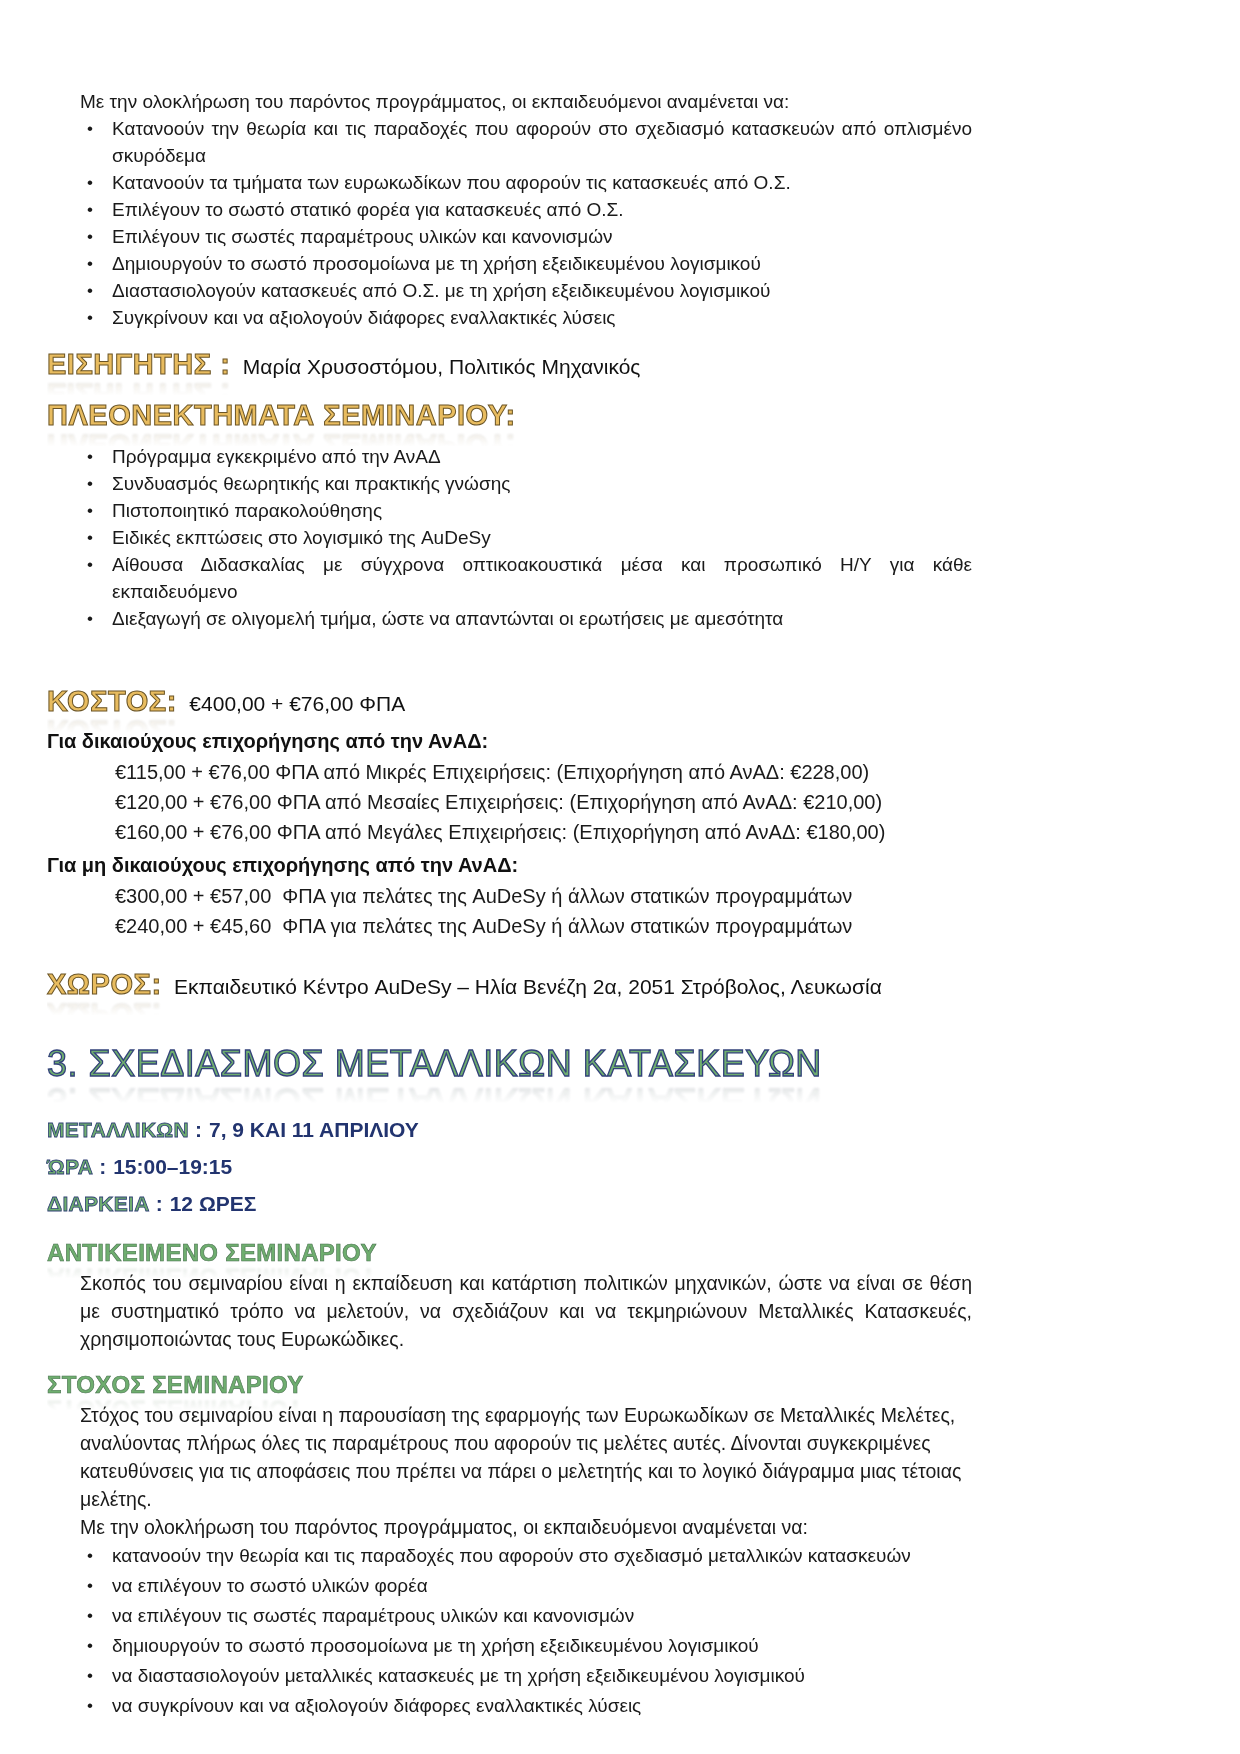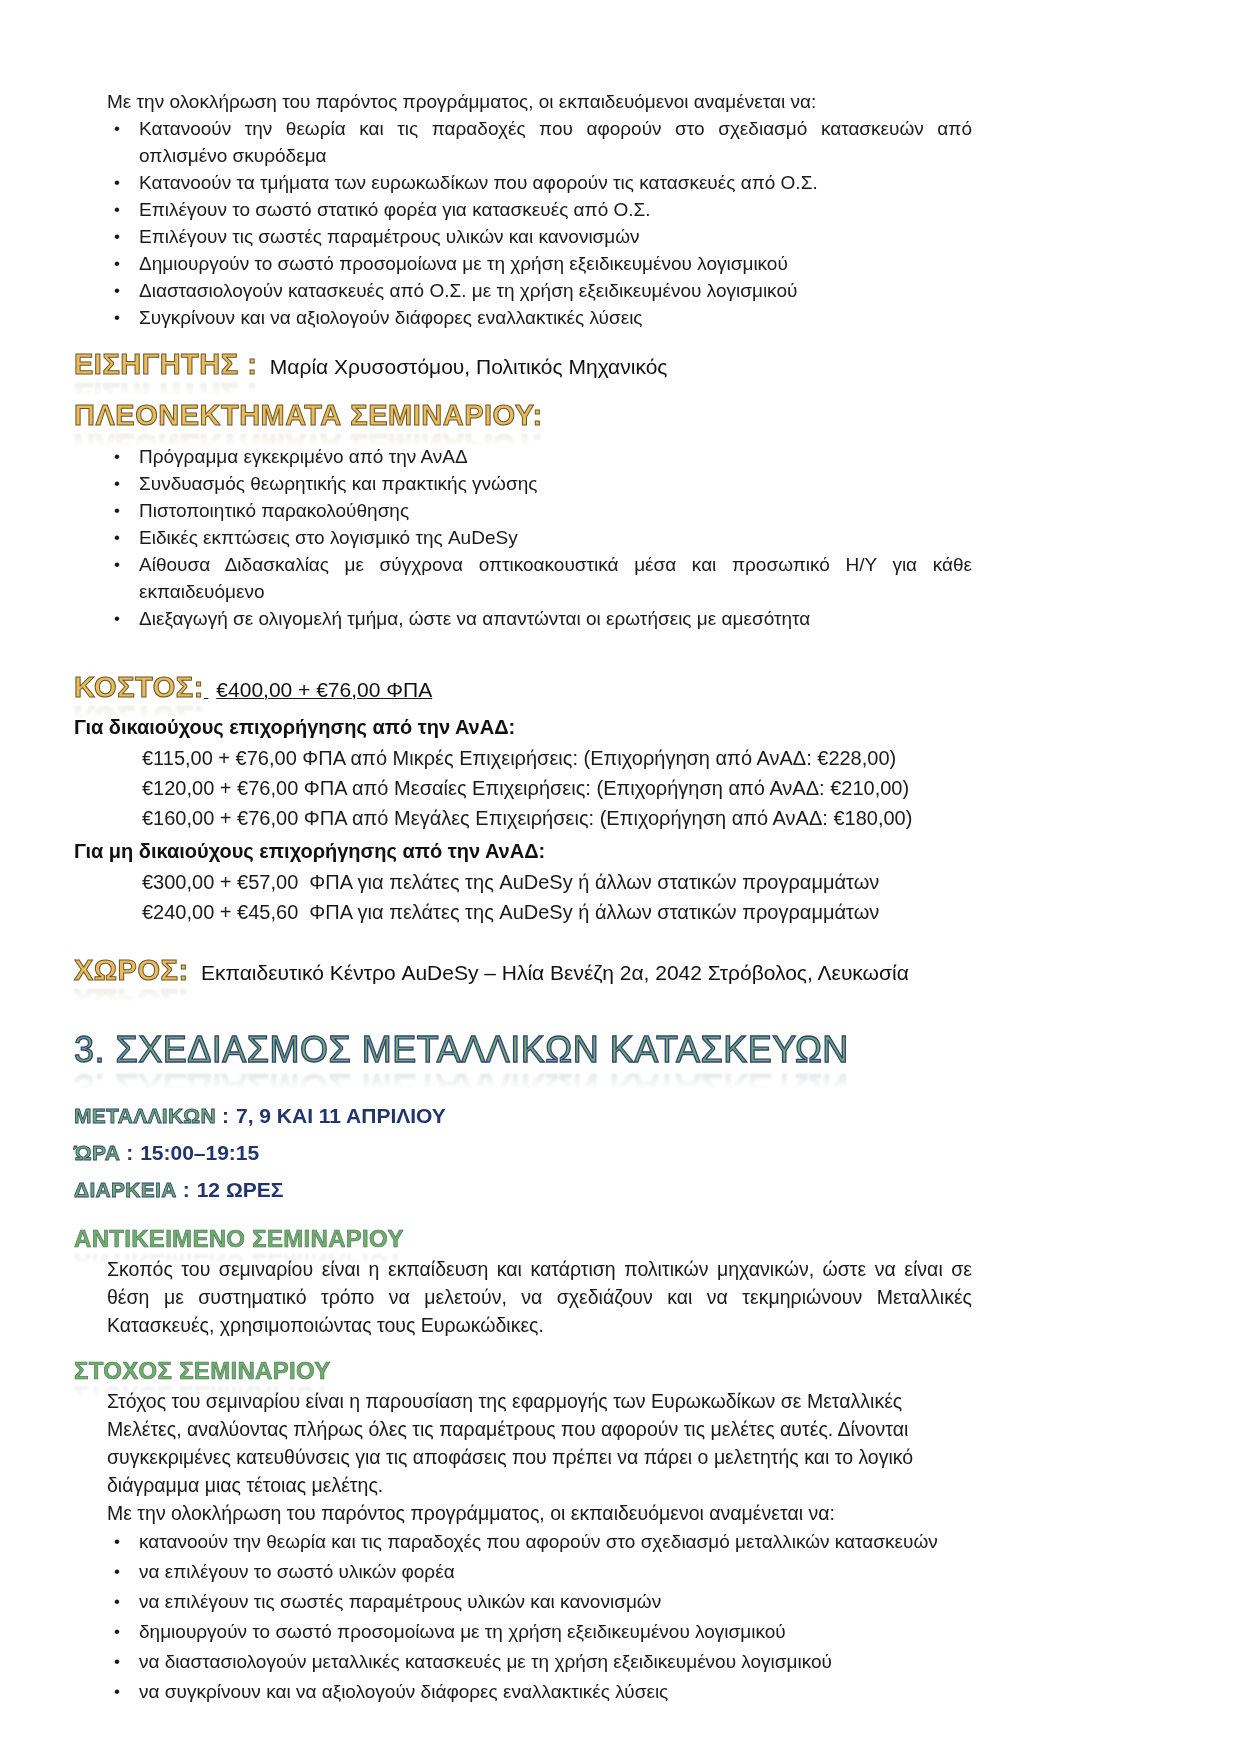--- a/index.html
+++ b/index.html
@@ -6,21 +6,21 @@
   html, body { width: 1240px; background: #ffffff; }
   body {
     font-family: "Liberation Sans", "DejaVu Sans", sans-serif;
     color: #1a1a1a;
   }
   .page {
     position: relative;
     width: 1072px;
     height: 1754px;
     background: #ffffff;
-    padding: 88px 100px 0 74px;
+    padding: 88px 100px 0 47px;
     overflow: hidden;
   }
 
   
   .indent { padding-left: 33px; }
   .intro {
     font-size: 19px;
     line-height: 27px;
   }
 
@@ -49,21 +49,21 @@
     letter-spacing: .5px;
   }
   .label-row { line-height: 34px; }
   .label-row .plain {
     font-size: 21px;
     color: #111;
     margin-left: 8px;
   }
   .row-instructor { margin-top: 16px; }
   .row-advantages { margin-top: 12px; margin-bottom: 6px; }
-  .row-cost { margin-top: 38px; text-decoration: underline; }
+  .row-cost { margin-top: 52px; }
   .row-venue { margin-top: 26px; }
 
   
   .reflect { position: relative; display: inline-block; }
   .reflect::after {
     content: attr(data-text);
     position: absolute;
     left: 0;
     top: 1.02em;
     width: 100%;
@@ -185,21 +185,21 @@
   <p class="price">€115,00 + €76,00 ΦΠΑ από Μικρές Επιχειρήσεις: (Επιχορήγηση από ΑνΑΔ: €228,00)</p>
   <p class="price">€120,00 + €76,00 ΦΠΑ από Μεσαίες Επιχειρήσεις: (Επιχορήγηση από ΑνΑΔ: €210,00)</p>
   <p class="price">€160,00 + €76,00 ΦΠΑ από Μεγάλες Επιχειρήσεις: (Επιχορήγηση από ΑνΑΔ: €180,00)</p>
 
   <p class="bold-line">Για μη δικαιούχους επιχορήγησης από την ΑνΑΔ:</p>
   <p class="price">€300,00 + €57,00  ΦΠΑ για πελάτες της AuDeSy ή άλλων στατικών προγραμμάτων</p>
   <p class="price">€240,00 + €45,60  ΦΠΑ για πελάτες της AuDeSy ή άλλων στατικών προγραμμάτων</p>
 
   <p class="label-row row-venue">
     <span class="gold reflect" data-text="ΧΩΡΟΣ:">ΧΩΡΟΣ:</span>
-    <span class="plain">Εκπαιδευτικό Κέντρο AuDeSy – Ηλία Βενέζη 2α, 2042 Στρόβολος, Λευκωσία</span>
+    <span class="plain">Εκπαιδευτικό Κέντρο AuDeSy – Ηλία Βενέζη 2α, 2051 Στρόβολος, Λευκωσία</span>
   </p>
 
   <h1 class="big-title reflect" data-text="3. ΣΧΕΔΙΑΣΜΟΣ ΜΕΤΑΛΛΙΚΩΝ ΚΑΤΑΣΚΕΥΩΝ">3. ΣΧΕΔΙΑΣΜΟΣ ΜΕΤΑΛΛΙΚΩΝ ΚΑΤΑΣΚΕΥΩΝ</h1>
 
   <p class="meta-row">
     <span class="meta-label">ΜΕΤΑΛΛΙΚΩΝ</span><span class="meta-sep">:</span><span class="meta-value">7, 9 ΚΑΙ 11 ΑΠΡΙΛΙΟΥ</span>
   </p>
   <p class="meta-row">
     <span class="meta-label">ΏΡΑ</span><span class="meta-sep">:</span><span class="meta-value">15:00–19:15</span>
   </p>

